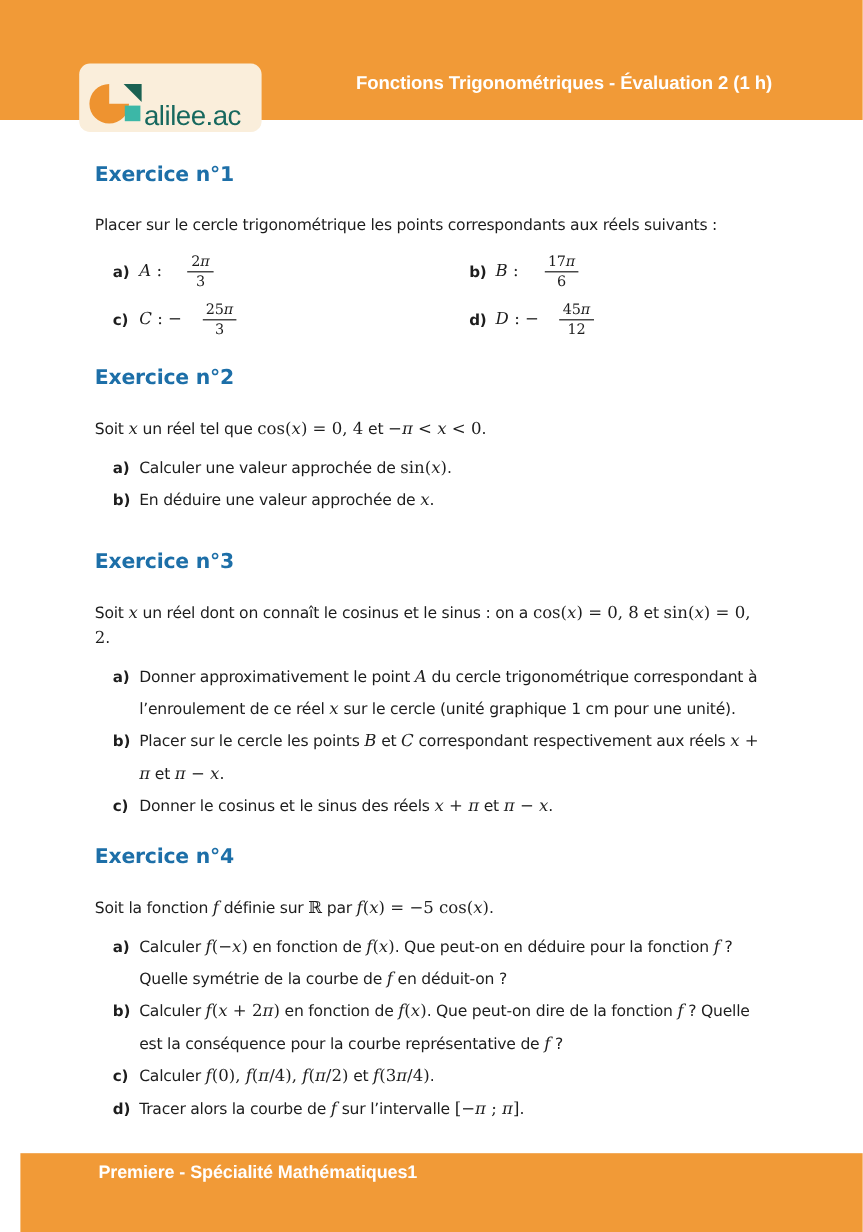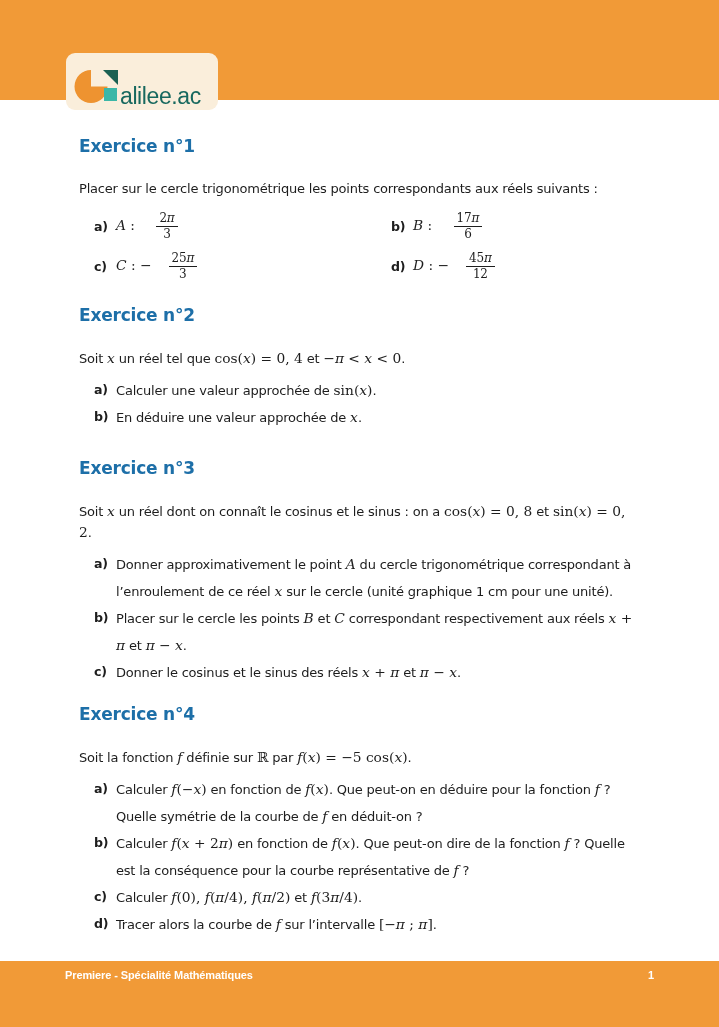--- a/index.html
+++ b/index.html
@@ -61,39 +61,40 @@
   .frac{
     display:inline-block;vertical-align:middle;text-align:center;
     font-family:"DejaVu Serif",serif;font-size:12px;margin:0 17px;
   }
   .frac .fr-num{display:block;line-height:15px;padding:0 3px;}
   .frac .fr-den{display:block;line-height:15px;border-top:1.2px solid var(--ink);padding:0 3px;}
 
   
   .band-bottom{
     height:66px;background:var(--orange);flex:none;box-sizing:border-box;
-    display:flex;justify-content:space-between;align-items:flex-start;
-    padding:8px 65px 0;color:#fff;font-weight:bold;font-size:11px;
-    font-family:"Liberation Sans",sans-serif;letter-spacing:-0.1px;
+    display:flex;justify-content:flex-start;align-items:flex-start;
+    padding:8px 65px 0;color:#fff;font-weight:bold;font-size:15px;
+    font-family:"Liberation Sans",sans-serif;letter-spacing:-0.1px;margin-left:17px;
   }
 </style>
 </head>
 <body>
 
 <div class="page">
 
   <header class="band-top">
     <div class="logo-box">
       <svg width="46" height="46" viewBox="0 0 46 46" aria-hidden="true">
         <path d="M18,6 A16.5,16.5 0 1 0 34.5,22.5 L18,22.5 Z" fill="#EE9330"></path>
         <polygon points="30,6 45,6 45,21" fill="#1B6152"></polygon>
         <rect x="31" y="24" width="13" height="13" fill="#3CB7A7"></rect>
       </svg>
       <span class="logo-text">alilee.ac</span>
     </div>
+    <div class="header-title">Fonctions Trigonométriques - Évaluation 2 (1 h)</div>
   </header>
 
   <main id="content">
   <section class="exercise ex-1">
     <h2 class="ex-title">Exercice n°1</h2>
     <p class="ex-intro"><span>Placer sur le cercle trigonométrique les points correspondants aux réels suivants :</span></p>
     <div class="items grid">
           <div class="item">
             <span class="lbl">a)</span>
             <span class="body"><span class="mm"><span class="mi">A</span><span> : </span></span><span class="frac"><span class="fr-num"><span>2</span><span class="mi">π</span></span><span class="fr-den"><span>3</span></span></span></span>

